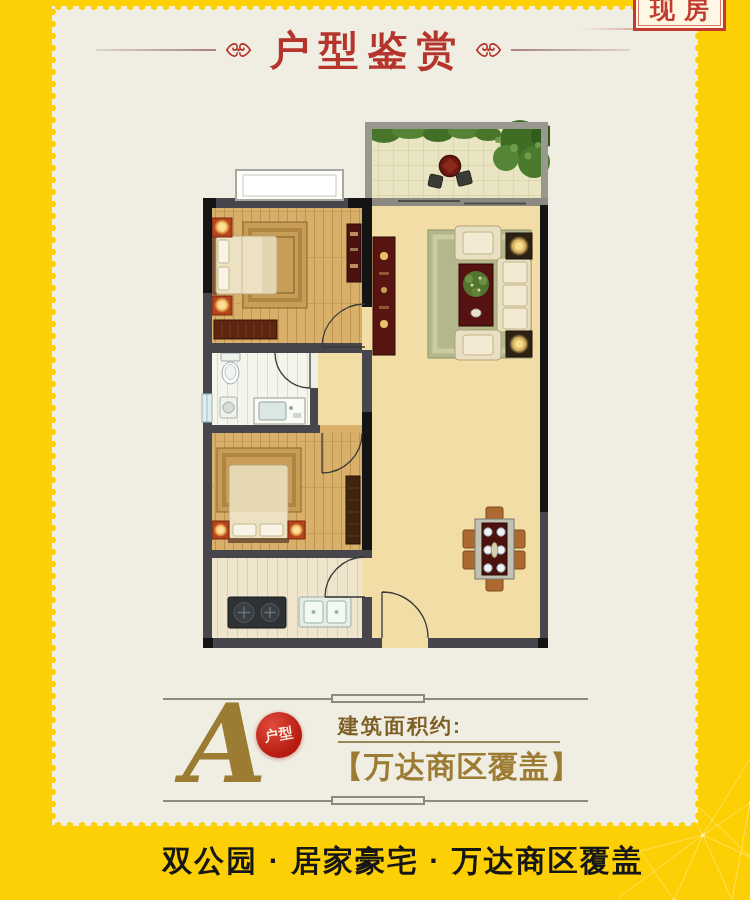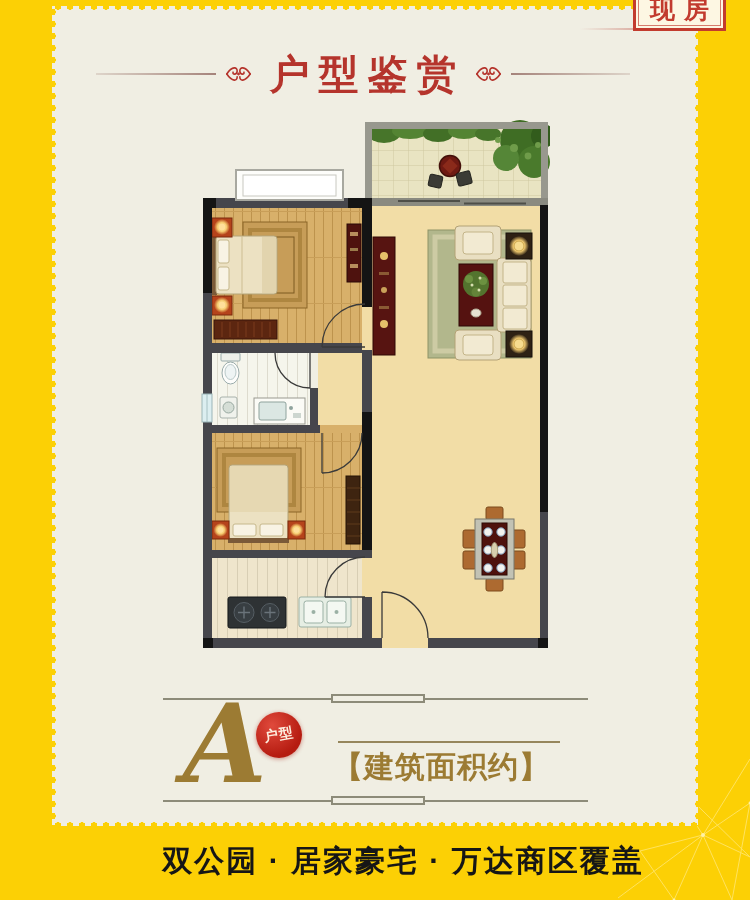--- a/index.html
+++ b/index.html
@@ -17,21 +17,21 @@
   .perf.v{width:9px;background-image:radial-gradient(circle 3.4px at 4.5px 6px, var(--yellow,#fcd005) 0 3.2px, rgba(0,0,0,0) 3.4px);background-size:9px 12px;background-repeat:repeat-y;}
   .perf.h{height:9px;background-image:radial-gradient(circle 3.4px at 6px 4.5px, var(--yellow,#fcd005) 0 3.2px, rgba(0,0,0,0) 3.4px);background-size:12px 9px;background-repeat:repeat-x;}
   .perf.left{left:48px;top:6px;height:820px;}
   .perf.right{left:694px;top:6px;height:820px;}
   .perf.top{left:52px;top:2px;width:646px;}
   .perf.bottom{left:52px;top:821px;width:646px;}
 
   
   .title-row{
     position:absolute;left:96px;top:26px;width:534px;height:48px;z-index:4;
-    display:flex;align-items:center;gap:9px;margin-top:24px;
+    display:flex;align-items:center;gap:9px;
   }
   .title-rule{flex:1;height:2px;background:linear-gradient(to right,rgba(150,110,100,.15),#a5837b 30%,#a5837b 70%,rgba(150,110,100,.15));}
   .title-rule.lft{background:linear-gradient(to right,rgba(150,110,100,.2),#a5837b);}
   .title-rule.rgt{background:linear-gradient(to left,rgba(150,110,100,.2),#a5837b);}
   .page-title{
     font-family:"DejaVu Serif","Liberation Serif",serif;
     font-size:40px;font-weight:bold;color:var(--red,#b5342c);
     letter-spacing:9px;white-space:nowrap;line-height:1;padding-left:9px;
   }
   .ornament{width:27px;height:22px;flex:0 0 auto;}
@@ -429,20 +429,21 @@
       </g>
     </g>
   </svg>
 
   <div class="info-rule top"></div>
   <div class="rule-deco top"></div>
   <div class="unit-letter">A</div>
   <div class="unit-circle">
     <span>户型</span>
   </div>
+  <div class="area-label">建筑面积约:</div>
   <div class="area-underline"></div>
-  <div class="layout-text">【建筑面积约】</div>
+  <div class="layout-text">【万达商区覆盖】</div>
   <div class="info-rule bot"></div>
   <div class="rule-deco bot"></div>
 
   <div class="slogan">双公园 · 居家豪宅 · 万达商区覆盖</div>
 
 </div>
 
 </body></html>

